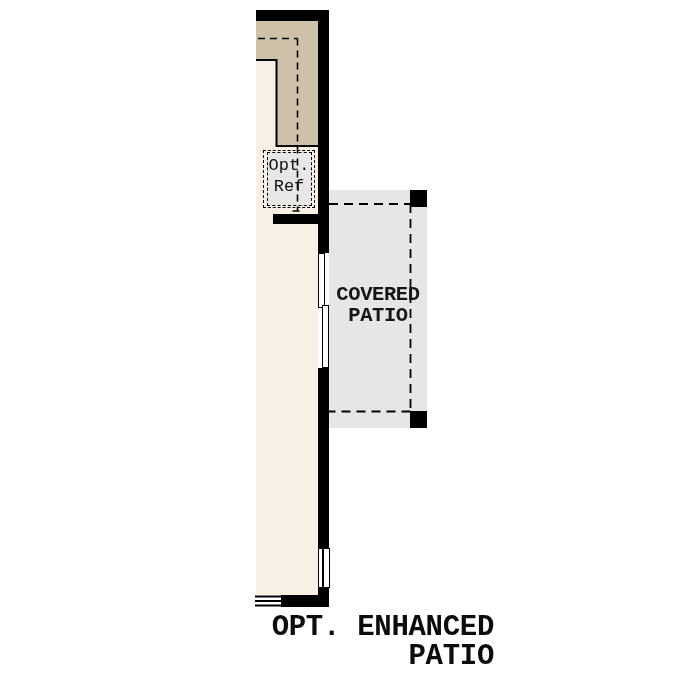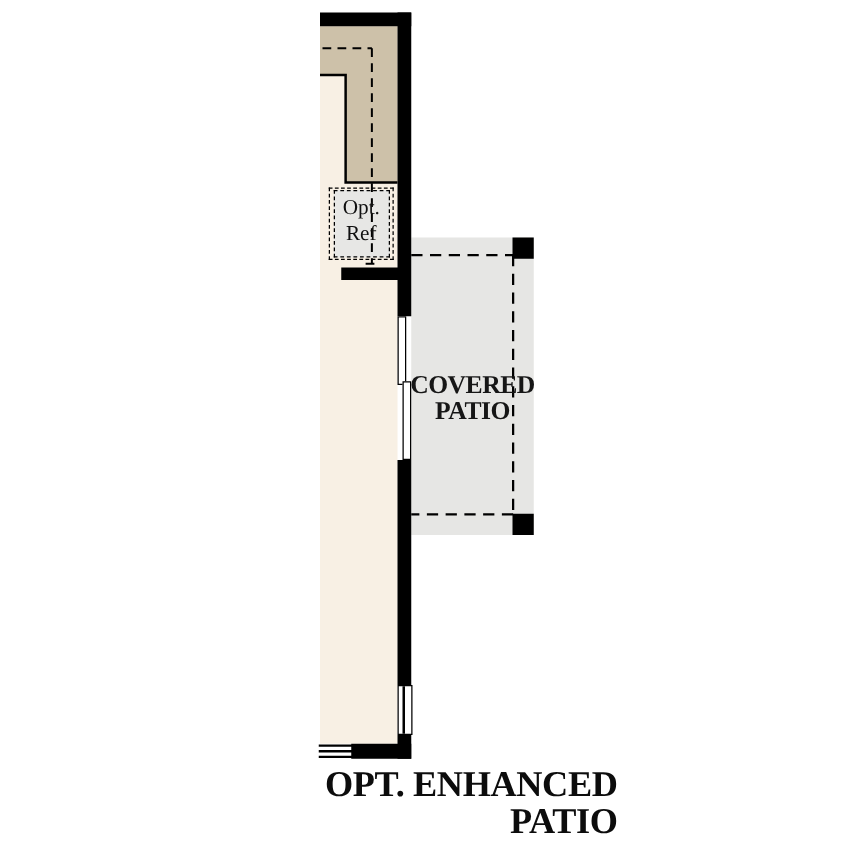--- a/index.html
+++ b/index.html
@@ -11,21 +11,21 @@
     --ink:#111111;
     --bg:#ffffff;
   }
   *{margin:0;padding:0;box-sizing:border-box;}
   html,body{background:var(--bg);}
   .canvas{
     position:relative;
     width:619px;height:687px;
     background:var(--bg);
     overflow:hidden;
-    font-family:Liberation Serif, serif;
+    font-family:Liberation Mono, monospace;
     color:var(--ink);
   }
   .abs{position:absolute;}
   
   .interior{left:256px;top:21px;width:62px;height:574px;background:var(--interior);}
   .counter-top{left:256px;top:21px;width:62px;height:39px;background:var(--counter);}
   .counter-side{left:277px;top:60px;width:41px;height:86px;background:var(--counter);}
   
   .wall{background:var(--wall);}
   .wall-top{left:256px;top:10px;width:73px;height:11px;}
@@ -36,21 +36,21 @@
   .wall-stub{left:273px;top:214px;width:46px;height:10px;}
   
   .fridge-outer{left:263px;top:150px;width:52px;height:58px;border:1.5px dashed var(--wall);background:transparent;}
   .fridge-inner{left:267px;top:152px;width:45px;height:54px;background:var(--fridge);border:1.5px dashed var(--wall);}
   .fridge-label{left:263px;top:155px;width:52px;text-align:center;font-size:17px;line-height:21px;color:var(--ink);}
   
   .patio{left:329px;top:190px;width:98px;height:238px;background:var(--patio);}
   .post{width:17px;height:17px;background:var(--wall);}
   .post-top{left:410px;top:190px;}
   .post-bottom{left:410px;top:411px;}
-  .patio-label{left:327px;top:298px;width:102px;text-align:center;font-weight:bold;
+  .patio-label{left:327px;top:284px;width:102px;text-align:center;font-weight:bold;
     font-size:20.5px;line-height:21px;letter-spacing:-0.4px;color:#161616;}
   
   .door-panel{background:#ffffff;border:1.4px solid var(--wall);}
   .door-a{left:318px;top:253px;width:6.5px;height:55px;}
   .door-b{left:322px;top:305px;width:6.5px;height:63px;}
   .window{left:317.5px;top:548px;width:12px;height:40px;background:#ffffff;border:1.7px solid var(--wall);}
   .window-divider{left:321.5px;top:549px;width:2px;height:38px;background:var(--wall);}
   
   .title{left:194px;top:614px;width:300px;text-align:right;font-weight:bold;
     font-size:29px;line-height:28.5px;letter-spacing:-0.3px;color:#0c0c0c;}

